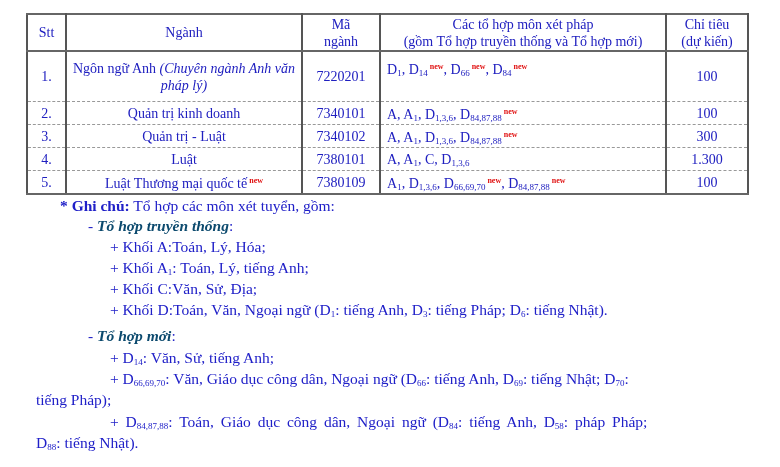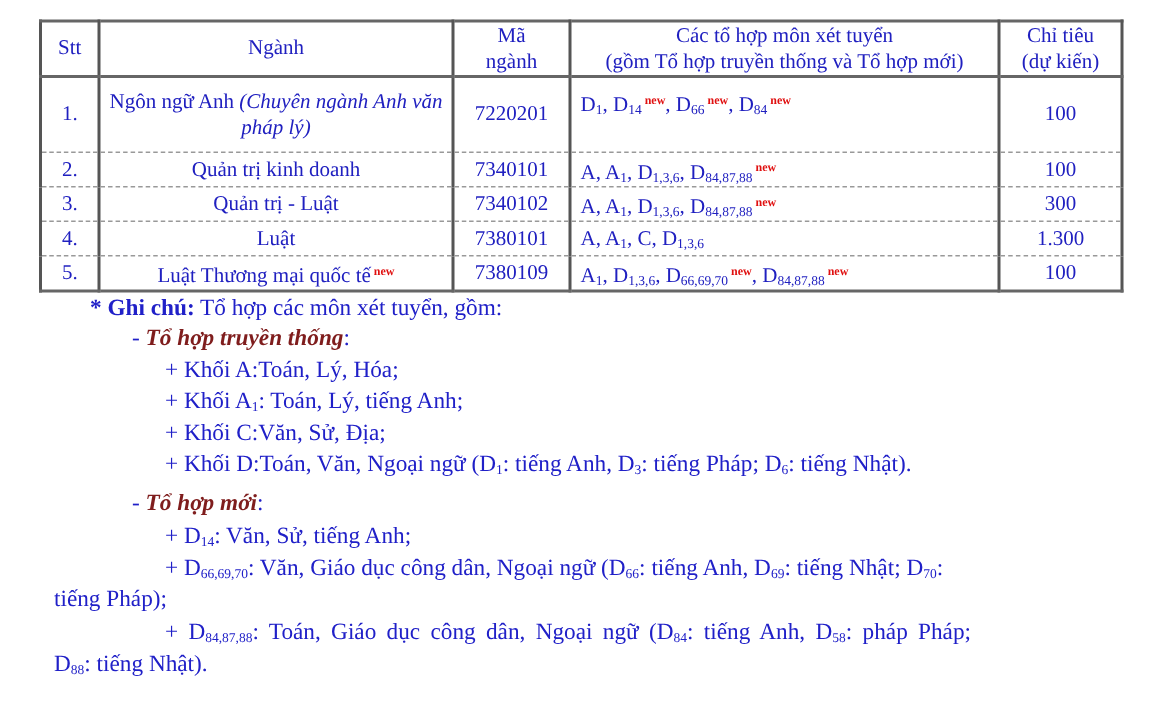--- a/index.html
+++ b/index.html
@@ -17,34 +17,34 @@
   .c-nganh { width: 222px; text-align: center; }
   .c-ma { width: 64px; text-align: center; margin-left: 40px; }
   .c-tohop { width: 272px; text-align: left; }
   .c-ct { width: 68px; text-align: center; }
   tr.r1 td { height: 43px; }
   tr.rn td { height: 22px; }
   .new { color: #e01010; font-size: 8px; font-weight: bold; vertical-align: 5px; margin-left: 2px; }
   sub { font-size: 9px; vertical-align: -2px; line-height: 0; }
   .notes { position: absolute; left: 0; top: 196px; width: 780px; font-size: 15.5px; color: #2020c8; }
   .line { position: absolute; white-space: nowrap; line-height: 19px; }
-  .red { color: #7f1d1d; font-style: italic; font-weight: bold; text-align: right; }
+  .red { color: #0c4a6e; font-style: italic; font-weight: bold; text-align: right; }
   .bold { font-weight: bold; }
   .ital { font-style: italic; }
 </style>
 </head>
 <body>
 
 <table class="tbl">
   <thead>
     <tr>
       <th class="c-stt">Stt</th>
       <th class="c-nganh" style="text-align:center">Ngành</th>
       <th class="c-ma"><span>Mã</span><br><span>ngành</span></th>
-      <th class="c-tohop" style="text-align:center"><span>Các tổ hợp môn xét tuyển</span><br><span>(gồm Tổ hợp truyền thống và Tổ hợp mới)</span></th>
+      <th class="c-tohop" style="text-align:center"><span>Các tổ hợp môn xét pháp</span><br><span>(gồm Tổ hợp truyền thống và Tổ hợp mới)</span></th>
       <th class="c-ct"><span>Chỉ tiêu</span><br><span>(dự kiến)</span></th>
     </tr>
   </thead>
   <tbody>
     <tr class="r1">
       <td class="c-stt">1.</td>
       <td class="c-nganh"><span>Ngôn ngữ Anh </span><span class="ital">(Chuyên ngành Anh văn pháp lý)</span></td>
       <td class="c-ma">7220201</td>
       <td class="c-tohop" style="vertical-align:top;padding-top:6px"><span>D</span><sub>1</sub><span>, D</span><sub>14</sub><span class="new">new</span><span>, D</span><sub>66</sub><span class="new">new</span><span>, D</span><sub>84</sub><span class="new">new</span></td>
       <td class="c-ct">100</td>

